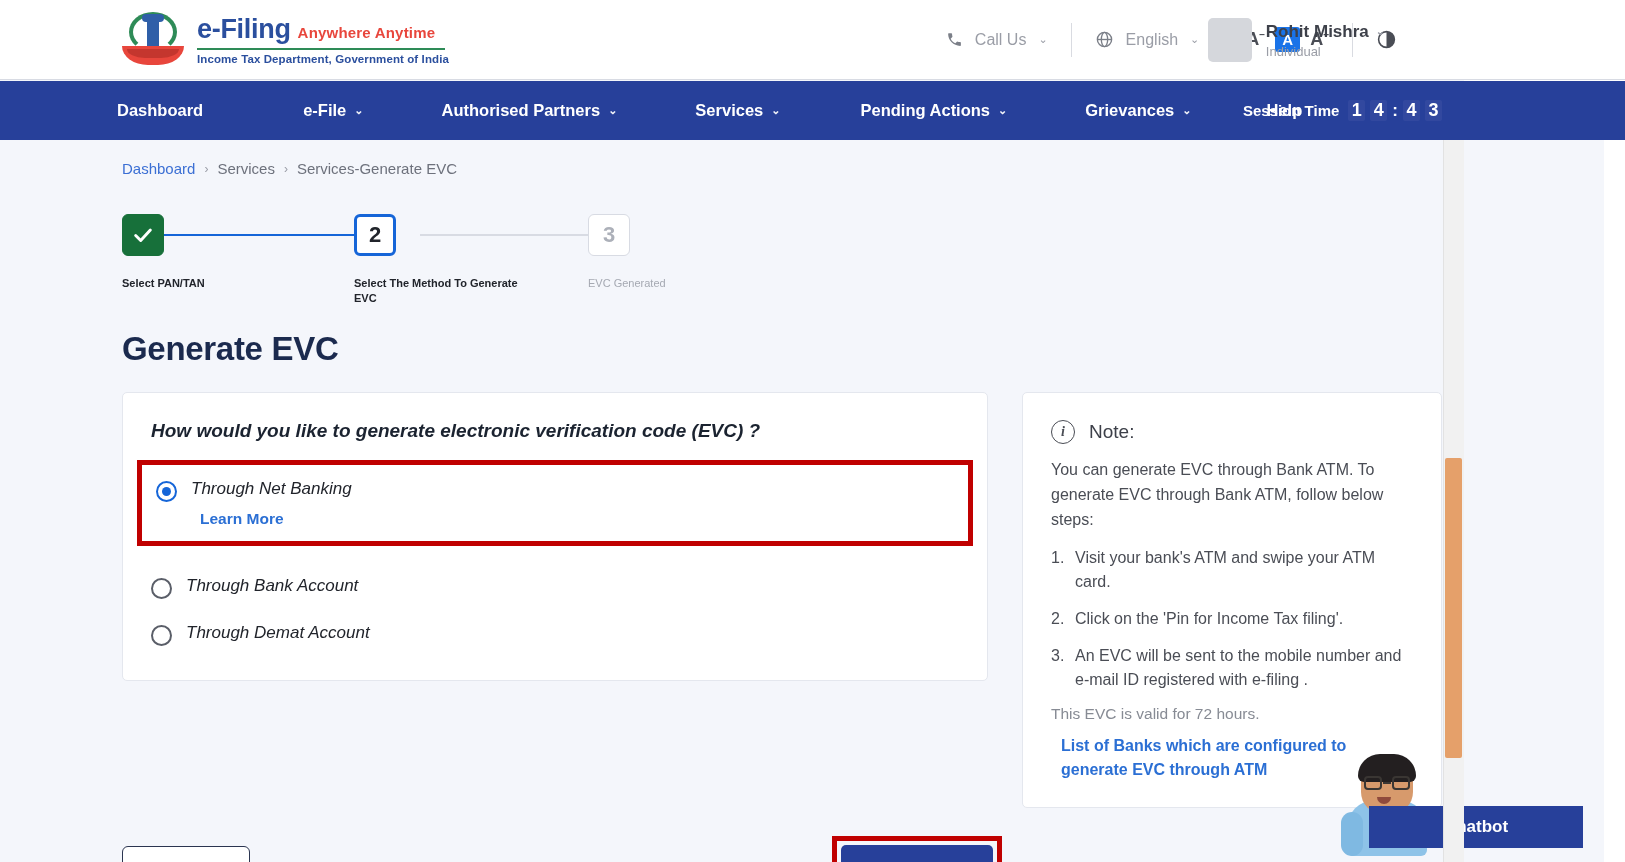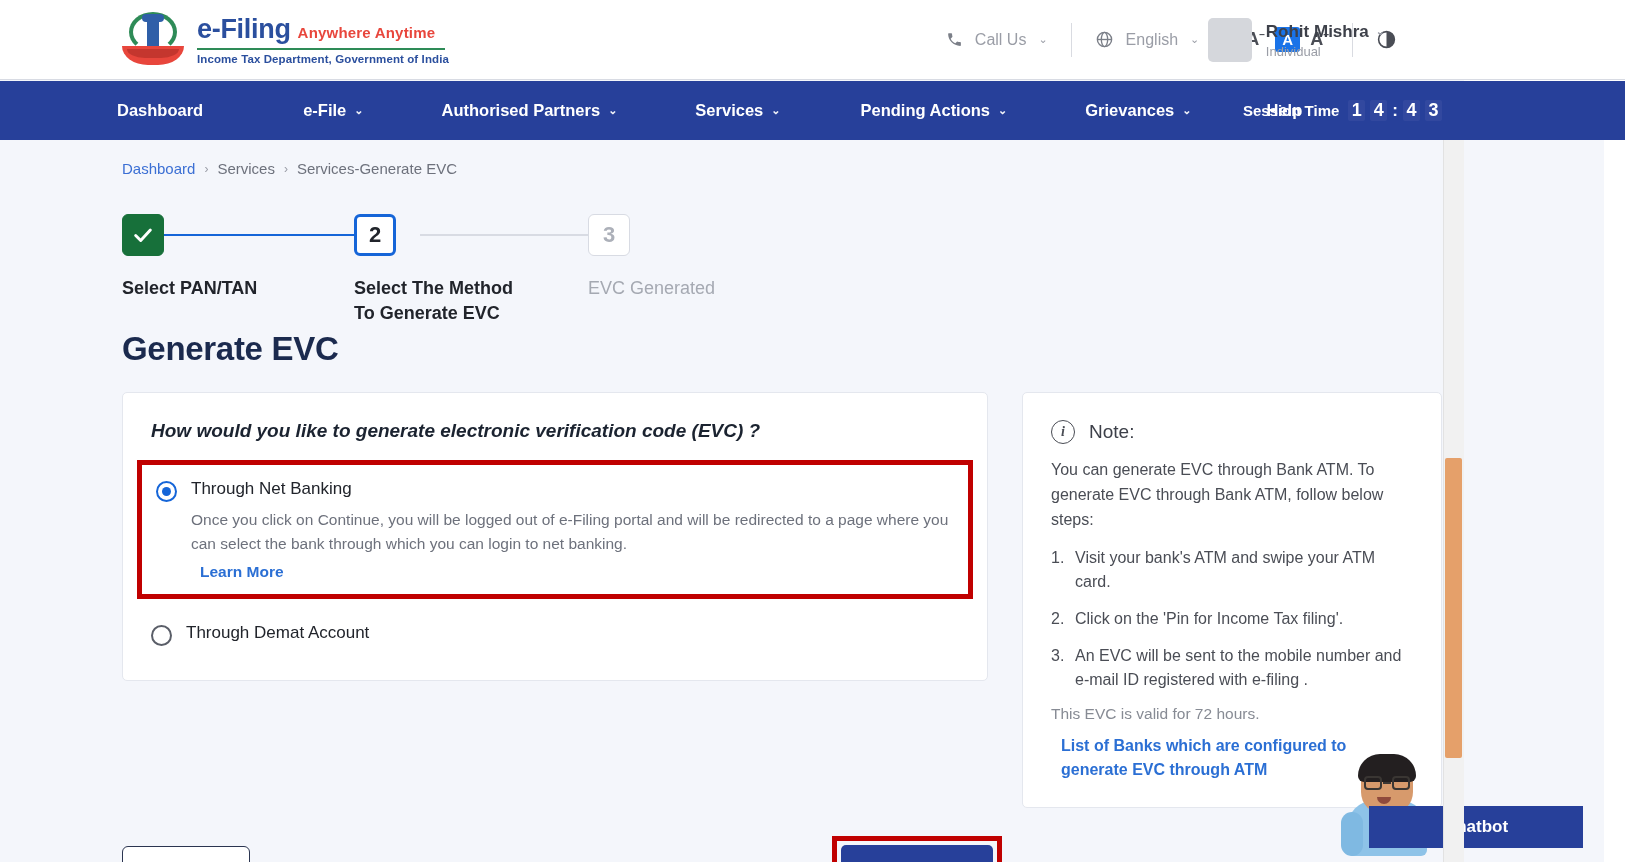--- a/index.html
+++ b/index.html
@@ -101,21 +101,21 @@
   .stepper { position: relative; margin: 37px 0 0 122px; width: 700px; height: 110px; }
   .step { position: absolute; top: 0; }
   .step-box {
     width: 42px; height: 42px; border-radius: 6px; display: flex;
     align-items: center; justify-content: center; font-size: 22px; font-weight: 600; background: #fff;
   }
   .step-done { background: #17703a; border: 1px solid #17703a; color: #fff; }
   .step-done svg { width: 22px; height: 22px; }
   .step-active { border: 3px solid #1565d8; color: #21242b; }
   .step-todo { border: 1.5px solid #d8dbe3; color: #acb0b9; }
-  .step-label { margin-top: 20px; font-size: 18px; color: #21242b; font-weight: 700; line-height: 1.4; width: 180px;}
+  .step-label { margin-top: 20px; font-size: 11px; color: #21242b; font-weight: 700; line-height: 1.4; width: 180px;}
   .step-label.muted { color: #a5a9b2; font-weight: 400; }
   .conn { position: absolute; top: 20px; height: 2px; }
   .conn-done { background: #1565d8; }
   .conn-todo { background: #d8dbe3; }
   .arrow-head {
     position: absolute; top: 15px; width: 0; height: 0;
     border-top: 6px solid transparent; border-bottom: 6px solid transparent;
   }
   .arrow-done { border-left: 9px solid #1565d8; }
   .arrow-todo { border-left: 8px solid #cfd3da; }
@@ -123,21 +123,21 @@
   
   .page-title { margin: 6px 0 0 122px; font-size: 33px; color: #1b2a4e; font-weight: 700; letter-spacing: -0.3px; }
 
   
   .content { display: flex; margin: 24px 0 0 122px; align-items: flex-start; }
   .card {
     width: 866px; background: #fff; border: 1px solid #e4e7ee; border-radius: 5px;
     padding: 27px 28px 30px 28px;
   }
   .q-title { font-size: 19px; color: #1b2330; font-weight: 700; margin-bottom: 18px; font-style: italic; }
-  .opt-row { display: flex; align-items: flex-start; gap: 14px; }
+  .opt-row { display: flex; align-items: flex-start; gap: 14px; font-style: italic; }
   .radio {
     width: 21px; height: 21px; border-radius: 50%; border: 2px solid #5a5e68;
     flex: 0 0 auto; margin-top: 2px; position: relative; background: #fff;
   }
   .radio.sel { border-color: #1565d8; border-width: 2px; }
   .radio.sel:after {
     content:""; position:absolute; left:4px; top:4px; width:9px; height:9px;
     background:#1565d8; border-radius:50%;
   }
   .opt-label { font-size: 17px; color: #21242b; }
@@ -368,24 +368,27 @@
     <div class="content">
 
       <div class="card">
         <div class="q-title">How would you like to generate electronic verification code (EVC) ?</div>
 
         <div class="highlight-box">
           <div class="opt-row">
             <div class="radio sel"></div>
             <div class="opt-label">Through Net Banking</div>
           </div>
-          <div class="opt-desc">Once you click on Continue, you will be logged out of e-Filing portal and will be redirected to a page where you can select the bank through which you can login to net banking.</div>
           <a class="learn">Learn More</a>
         </div>
 
+        <div class="opt-row opt-spaced">
+          <div class="radio"></div>
+          <div class="opt-label">Through Bank Account</div>
+        </div>
 
         <div class="opt-row opt-spaced2">
           <div class="radio"></div>
           <div class="opt-label">Through Demat Account</div>
         </div>
       </div>
 
       <div class="note">
         <div class="note-head">
           <div class="info-ic">i</div>

